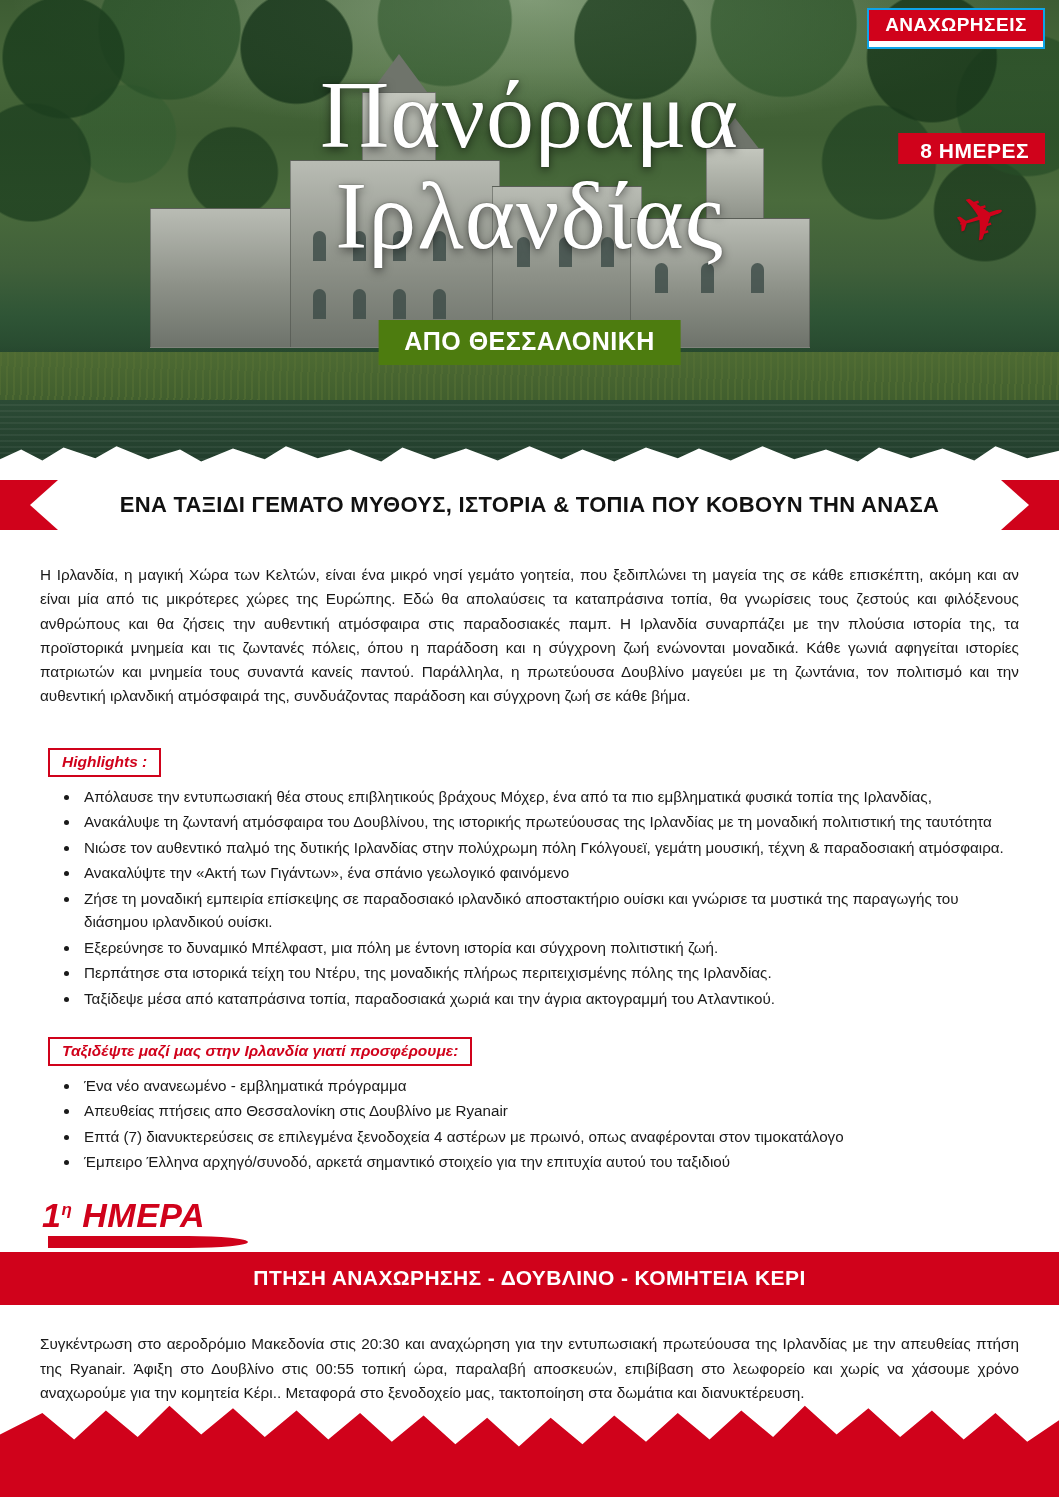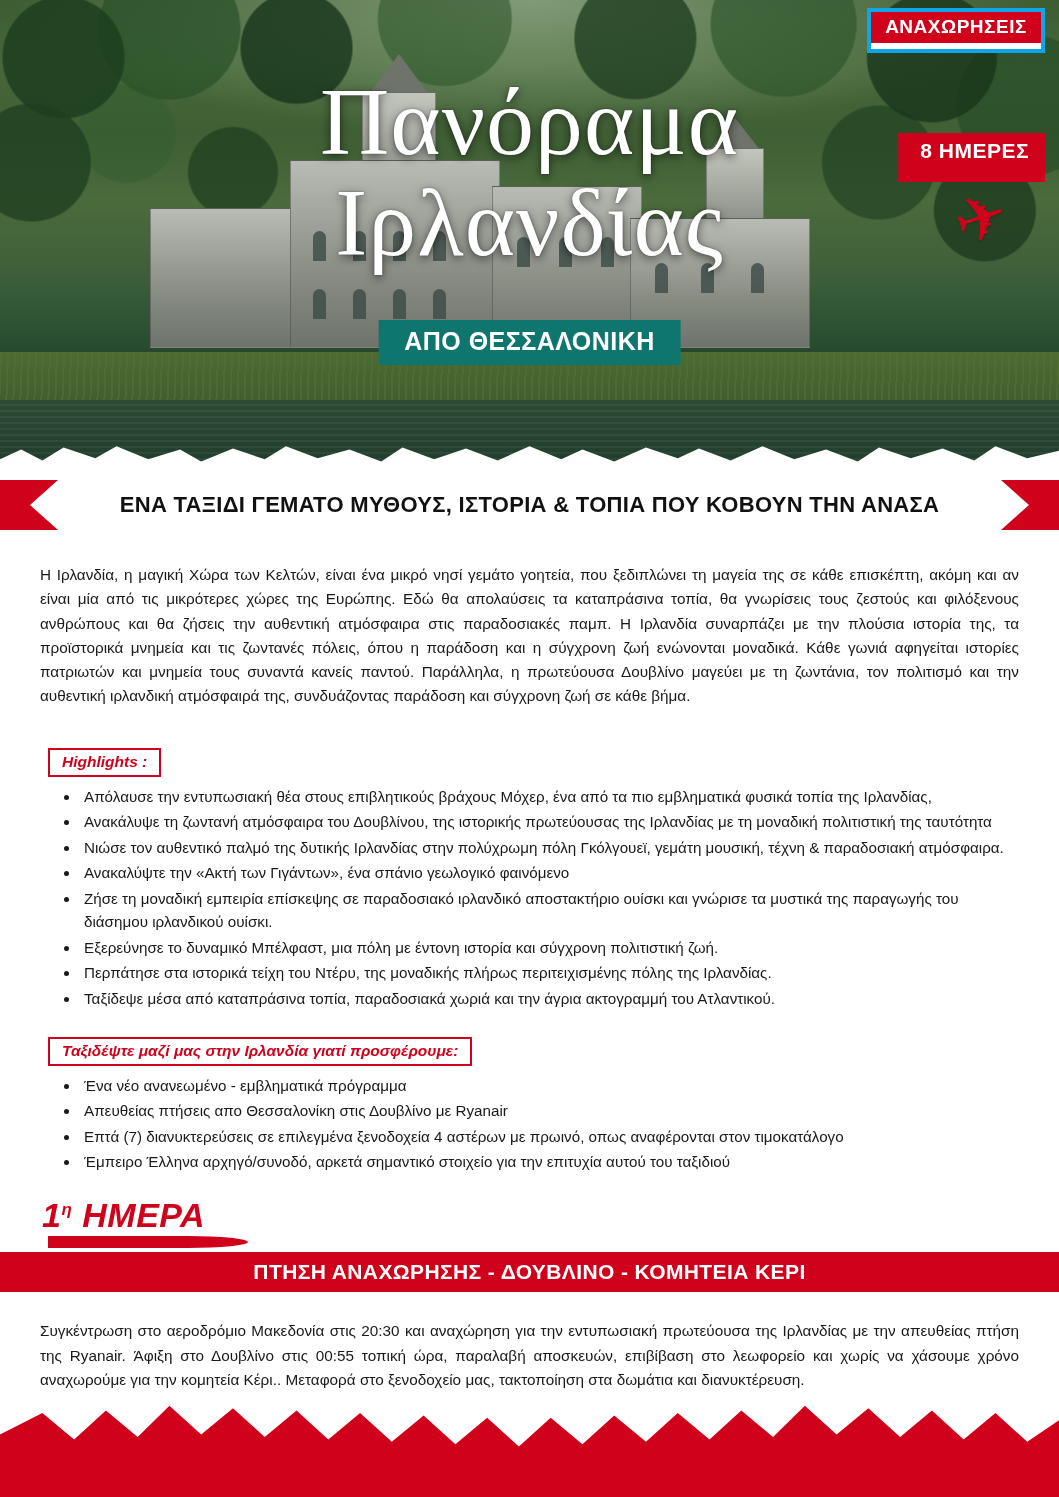--- a/index.html
+++ b/index.html
@@ -108,62 +108,62 @@
   }
   
   .torn {
     position:absolute; left:0; right:0; bottom:-4px; height:54px;
     background:#fff;
     clip-path: polygon(0% 100%,0% 58%,2% 40%,4% 60%,6% 36%,9% 56%,11% 34%,14% 58%,17% 40%,19% 62%,22% 38%,25% 58%,27% 34%,30% 56%,33% 40%,36% 62%,38% 36%,41% 58%,44% 38%,47% 60%,50% 34%,53% 58%,55% 40%,58% 62%,61% 36%,64% 56%,66% 38%,69% 60%,72% 34%,75% 58%,78% 40%,81% 62%,83% 36%,86% 56%,89% 38%,92% 60%,94% 34%,97% 56%,100% 42%,100% 100%);
   }
 
   
   .hero-title {
-    position:absolute; left:0; right:0; top:72px;
+    position:absolute; left:0; right:0; top:65px;
     text-align:center;
     color:#fff;
     font-family:"Liberation Serif", serif;
     font-size:96px; line-height:1.05;
     text-shadow:0 3px 10px rgba(0,0,0,.55), 0 0 2px rgba(0,0,0,.4);
     letter-spacing:1px;
   }
   .hero-title .l2 { display:block; }
   .hero-sub {
     position:absolute; left:50%; transform:translateX(-50%);
     top:320px;
-    background:#0f766e;
+    background:#4d7c0f;
     color:#fff;
     font-size:25px; font-weight:bold;
     padding:7px 26px 9px;
     letter-spacing:.5px;
   }
 
   
   .departures {
     position:absolute; right:14px; top:8px;
     width:178px;
     background:#fff;
-    border:4px solid #0ea5e9;
+    border:2px solid #0ea5e9;
     text-align:center;
     padding-bottom:6px;
   }
   .departures .dep-head {
     background:#d0021b; color:#fff;
     font-size:19px; font-weight:bold; letter-spacing:.5px;
     padding:4px 0 5px;
   }
   .departures .dep-dates {
     color:#d0021b; font-size:33px; font-weight:normal; line-height:1.12;
     padding:4px 0 2px;
   }
   .days-badge {
     position:absolute; right:14px; top:133px;
     background:#d0021b; color:#fff;
     font-size:21px; font-weight:bold;
-    padding:6px 16px 19px 22px;
+    padding:6px 16px 1px 22px;
     letter-spacing:.5px;
     clip-path: polygon(8px 0, 100% 0, 100% 100%, 0 100%, 0 0);
   }
   .plane {
     position:absolute; right:52px; top:188px;
     color:#d0021b;
     font-size:62px;
     transform:rotate(-18deg);
     line-height:1;
     text-shadow:0 1px 2px rgba(0,0,0,.2);
@@ -221,21 +221,21 @@
   }
   .day-badge sup { font-size:17px; }
   .day-swoosh {
     position:absolute; left:48px; top:40px; width:200px; height:12px;
     background:#d0021b;
     border-radius:0 60% 60% 0 / 0 100% 100% 0;
   }
 
   .day-bar {
     background:#d0021b; color:#fff;
-    height:40px; display:flex; align-items:center; justify-content:center;
+    height:53px; display:flex; align-items:center; justify-content:center;
     font-size:21px; font-weight:bold; letter-spacing:.4px;
   }
   .day-text {
     padding:12px 40px 0 40px;
     font-size:15.3px; line-height:1.6; text-align:justify;
   }
 
   
   .footer-red {
     position:absolute; left:0; bottom:0; width:1059px; height:120px;

